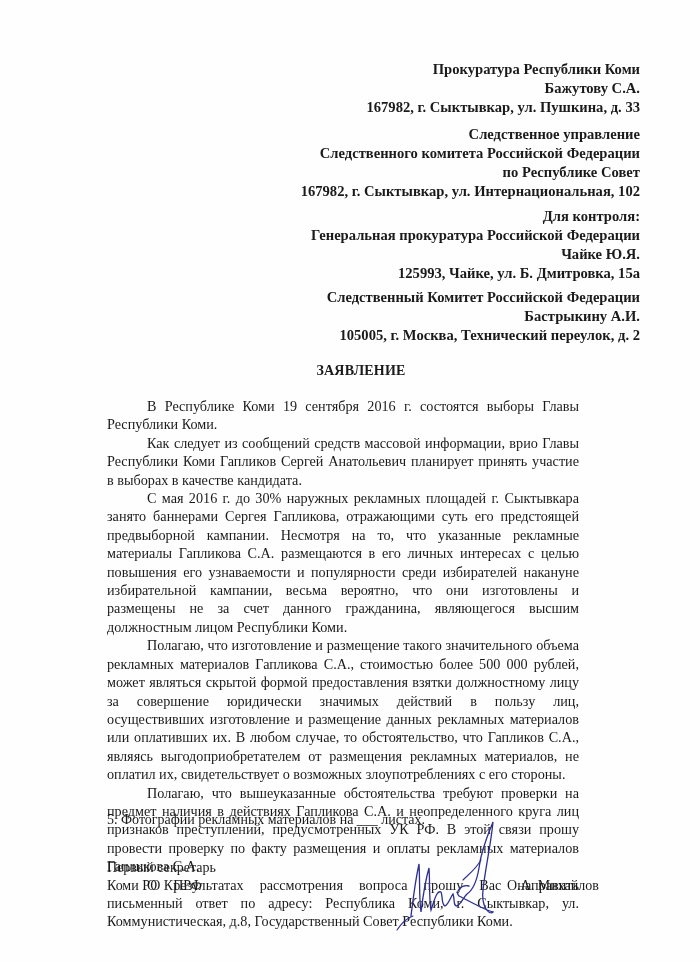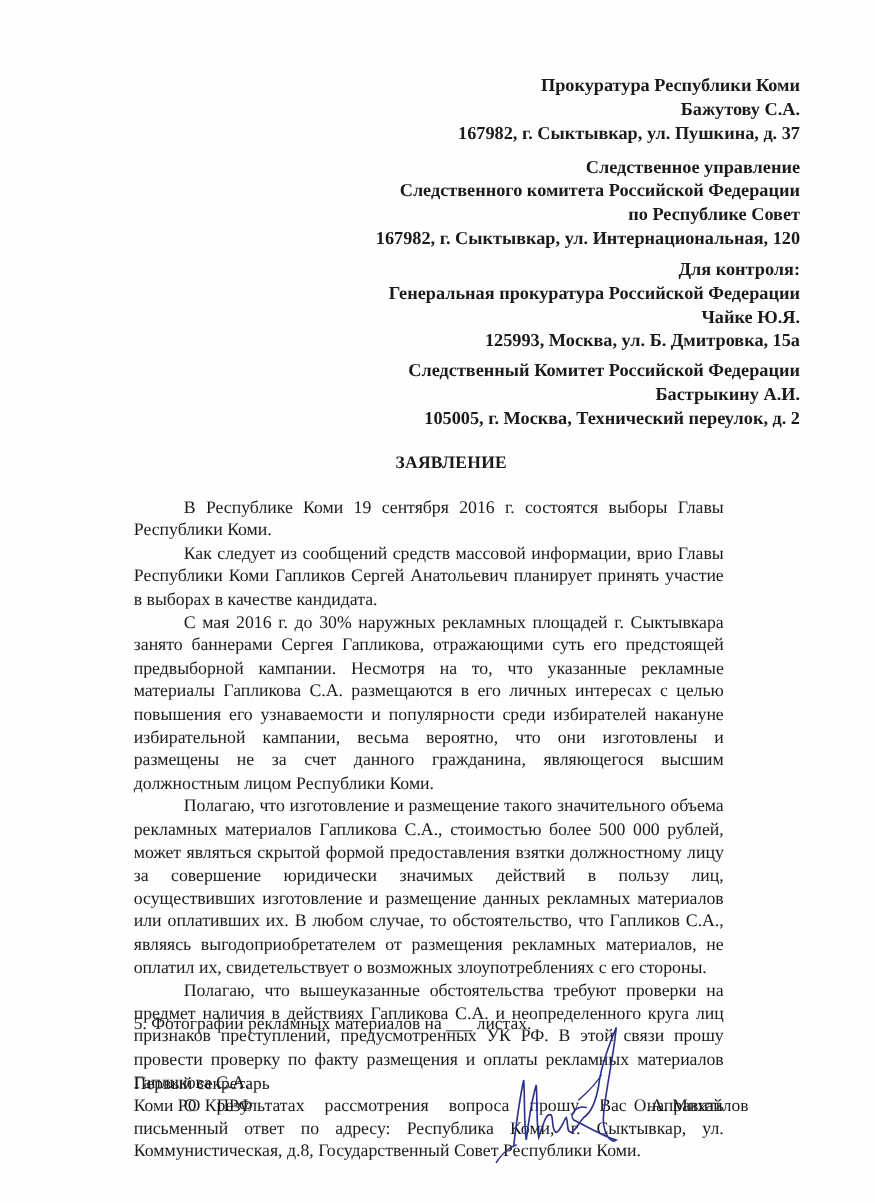--- a/index.html
+++ b/index.html
@@ -21,35 +21,35 @@
     .signature { position:absolute; left:393px; top:820px; width:110px; height:112px; }
   </style>
 </head>
 <body>
 
 <div class="page">
 
   <div class="addr" id="addr1">
     <div>Прокуратура Республики Коми</div>
     <div>Бажутову С.А.</div>
-    <div>167982, г. Сыктывкар, ул. Пушкина, д. 37</div>
+    <div>167982, г. Сыктывкар, ул. Пушкина, д. 33</div>
   </div>
 
   <div class="addr" id="addr2">
     <div>Следственное управление</div>
     <div>Следственного комитета Российской Федерации</div>
     <div>по Республике Совет</div>
-    <div>167982, г. Сыктывкар, ул. Интернациональная, 120</div>
+    <div>167982, г. Сыктывкар, ул. Интернациональная, 102</div>
   </div>
 
   <div class="addr" id="addr3">
     <div>Для контроля:</div>
     <div>Генеральная прокуратура Российской Федерации</div>
     <div>Чайке Ю.Я.</div>
-    <div>125993, Москва, ул. Б. Дмитровка, 15а</div>
+    <div>125993, Чайке, ул. Б. Дмитровка, 15а</div>
   </div>
 
   <div class="addr" id="addr4">
     <div>Следственный Комитет Российской Федерации</div>
     <div>Бастрыкину А.И.</div>
     <div>105005, г. Москва, Технический переулок, д. 2</div>
   </div>
 
   <div class="title">ЗАЯВЛЕНИЕ</div>
 

